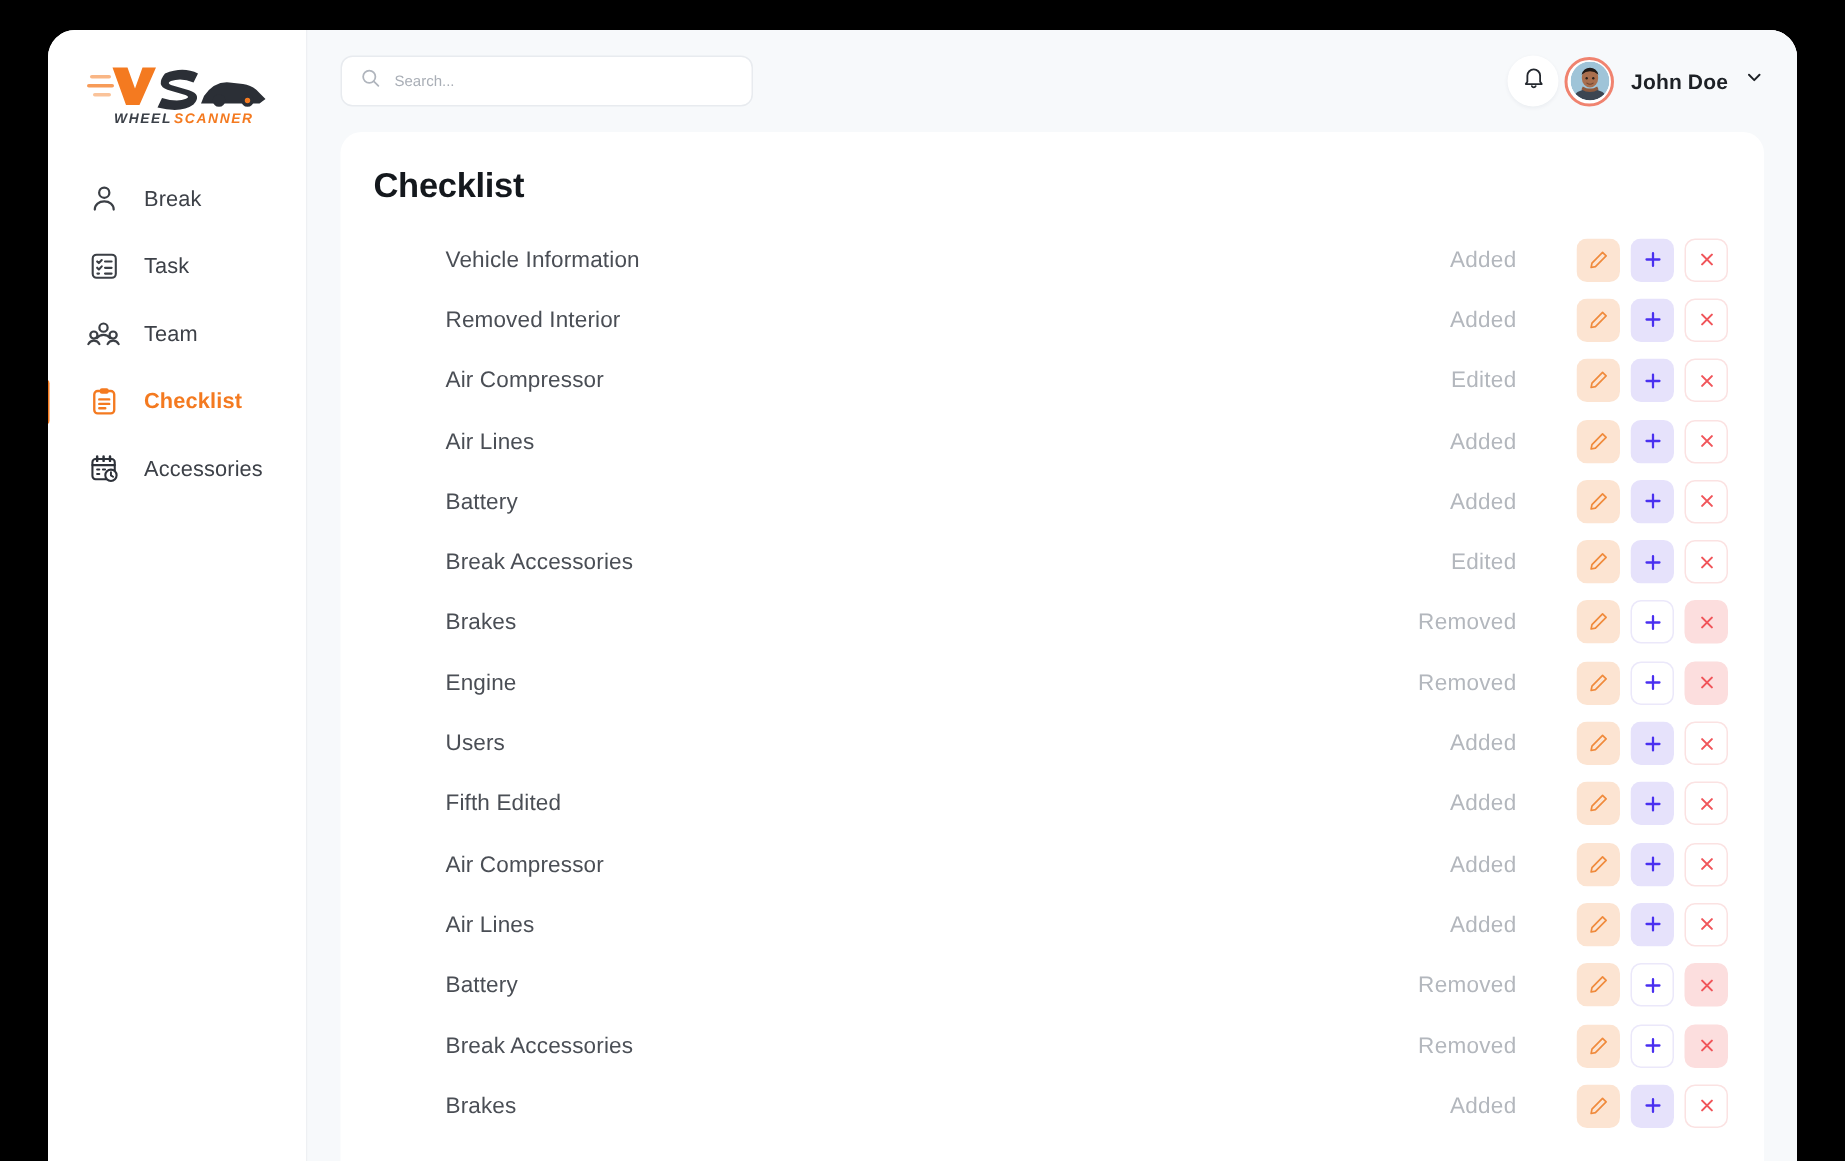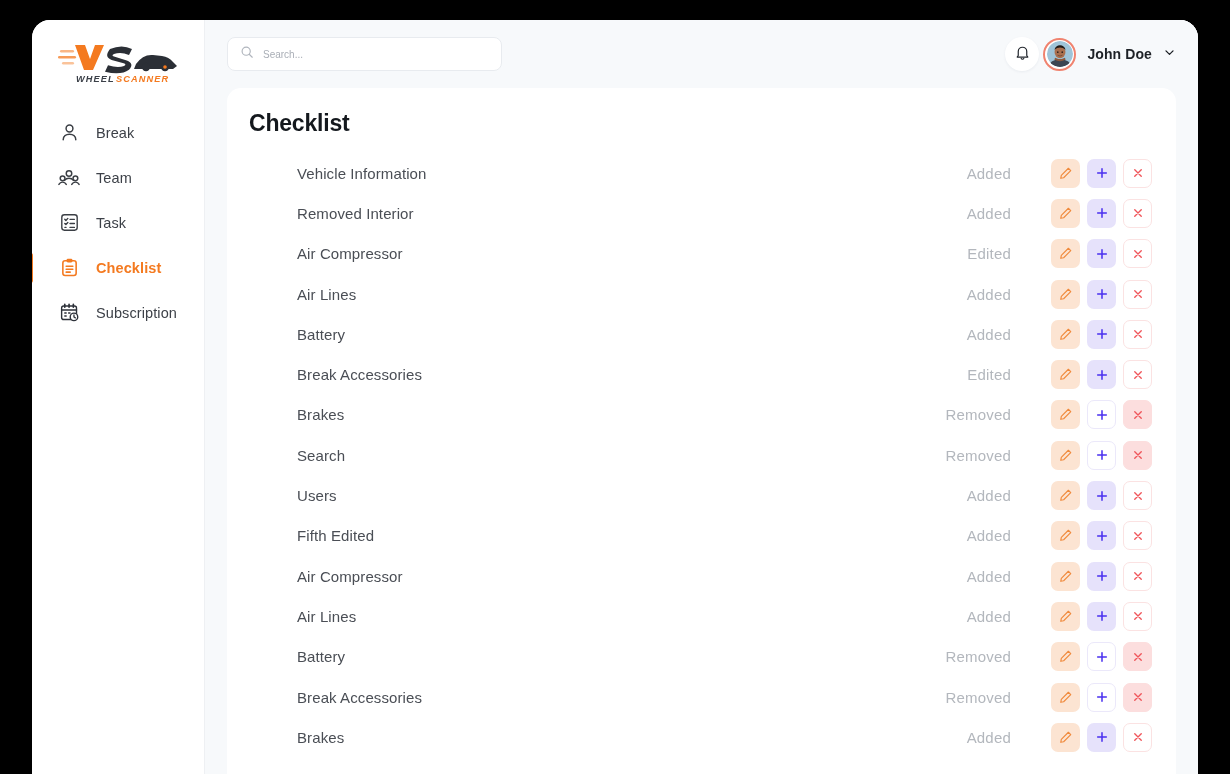--- a/index.html
+++ b/index.html
@@ -279,47 +279,47 @@
     <nav class="nav">
 
       <div class="nav-item">
         <span class="nav-icon">
           <svg width="21" height="21" viewBox="0 0 24 24" fill="none" stroke="#3b3f45" stroke-width="1.7" stroke-linecap="round" stroke-linejoin="round">
             <circle cx="12" cy="7.4" r="3.9"></circle>
             <path d="M4.8 20.2c0-3.9 3.2-6.2 7.2-6.2s7.2 2.3 7.2 6.2"></path>
           </svg>
         </span>
         <span class="nav-label">Break</span>
+      </div>
+
+      <div class="nav-item">
+        <span class="nav-icon">
+          <svg width="21" height="21" viewBox="0 0 24 24" fill="none" stroke="#3b3f45" stroke-width="1.6" stroke-linecap="round" stroke-linejoin="round">
+            <rect x="3.2" y="3.2" width="17.6" height="17.6" rx="3"></rect>
+            <path d="M6.6 8.3l1.3 1.3 2.2-2.3M6.6 13.1l1.3 1.3 2.2-2.3M6.8 17.6h1.2"></path>
+            <path d="M12.6 8.4h5M12.6 13.2h5M12.6 17.6h5"></path>
+          </svg>
+        </span>
+        <span class="nav-label">Task</span>
       </div>
 
       <div class="nav-item">
         <span class="nav-icon">
           <svg width="22" height="22" viewBox="0 0 24 24" fill="none" stroke="#3b3f45" stroke-width="1.6" stroke-linecap="round" stroke-linejoin="round">
             <circle cx="12" cy="7" r="3"></circle>
             <path d="M7.2 14.6c1.1-1.5 2.8-2.3 4.8-2.3s3.7.8 4.8 2.3"></path>
             <circle cx="5" cy="12.4" r="2.6"></circle>
             <path d="M1 19c.8-1.6 2.3-2.5 4-2.5s3.2.9 4 2.5"></path>
             <circle cx="19" cy="12.4" r="2.6"></circle>
             <path d="M15 19c.8-1.6 2.3-2.5 4-2.5s3.2.9 4 2.5"></path>
           </svg>
         </span>
         <span class="nav-label">Team</span>
       </div>
 
-      <div class="nav-item">
-        <span class="nav-icon">
-          <svg width="21" height="21" viewBox="0 0 24 24" fill="none" stroke="#3b3f45" stroke-width="1.6" stroke-linecap="round" stroke-linejoin="round">
-            <rect x="3.2" y="3.2" width="17.6" height="17.6" rx="3"></rect>
-            <path d="M6.6 8.3l1.3 1.3 2.2-2.3M6.6 13.1l1.3 1.3 2.2-2.3M6.8 17.6h1.2"></path>
-            <path d="M12.6 8.4h5M12.6 13.2h5M12.6 17.6h5"></path>
-          </svg>
-        </span>
-        <span class="nav-label">Task</span>
-      </div>
-
       <div class="nav-item active">
         <span class="nav-icon">
           <svg width="21" height="21" viewBox="0 0 24 24" fill="none" stroke="#f47a20" stroke-width="1.8" stroke-linecap="round" stroke-linejoin="round">
             <rect x="4.4" y="4.2" width="15.2" height="17" rx="2.6"></rect>
             <rect x="8.6" y="2.1" width="6.8" height="4.2" rx="1.6" fill="#f47a20" stroke="none"></rect>
             <path d="M8.2 10.6h7.6M8.2 14h7.6M8.2 17.3h4.6"></path>
           </svg>
         </span>
         <span class="nav-label">Checklist</span>
       </div>
@@ -328,21 +328,21 @@
         <span class="nav-icon">
           <svg width="21" height="21" viewBox="0 0 24 24" fill="none" stroke="#2d3139" stroke-width="1.6" stroke-linecap="round" stroke-linejoin="round">
             <rect x="3" y="4.6" width="17" height="15.4" rx="2.4"></rect>
             <path d="M3 9.2h17" stroke-width="1.6"></path>
             <path d="M6.6 2.6v3.4M11.5 2.6v3.4M16.4 2.6v3.4" stroke-width="1.9"></path>
             <path d="M6.6 12.6h1.6M6.6 16h1.6M11 12.6h1.6"></path>
             <circle cx="17.1" cy="17" r="4.3" fill="#ffffff"></circle>
             <path d="M17.1 14.7v2.4l1.6 1" stroke-width="1.5"></path>
           </svg>
         </span>
-        <span class="nav-label">Subscription</span>
+        <span class="nav-label">Accessories</span>
       </div>
 
     </nav>
   </aside>
 
   <section class="main">
 
     <header class="topbar">
 
       <div class="search-box">
@@ -542,21 +542,21 @@
                   </svg>
                 </button>
          <button class="act act-del filled">
                   <svg width="12" height="12" viewBox="0 0 24 24" fill="none" stroke="#f0555a" stroke-width="2.8" stroke-linecap="round">
       <path d="M5.5 5.5l13 13M18.5 5.5l-13 13"></path>
                   </svg>
                 </button>
        </span>
             </div>
             <div class="row">
-              <span class="row-name">Search</span>
+              <span class="row-name">Engine</span>
        <span class="row-status">Removed</span>
        <span class="row-actions">
          <button class="act act-edit">
                   <svg width="15" height="15" viewBox="0 0 24 24" fill="none" stroke="#f08a3c" stroke-width="1.8" stroke-linecap="round" stroke-linejoin="round">
       <path d="M16.6 3.6l3.8 3.8L9 18.8l-4.6.9.9-4.6z"></path>
                   </svg>
                 </button>
          <button class="act act-add ghost">
                   <svg width="14" height="14" viewBox="0 0 24 24" fill="none" stroke="#4a30f0" stroke-width="2.6" stroke-linecap="round">
       <path d="M12 4.6v14.8M4.6 12h14.8"></path>

